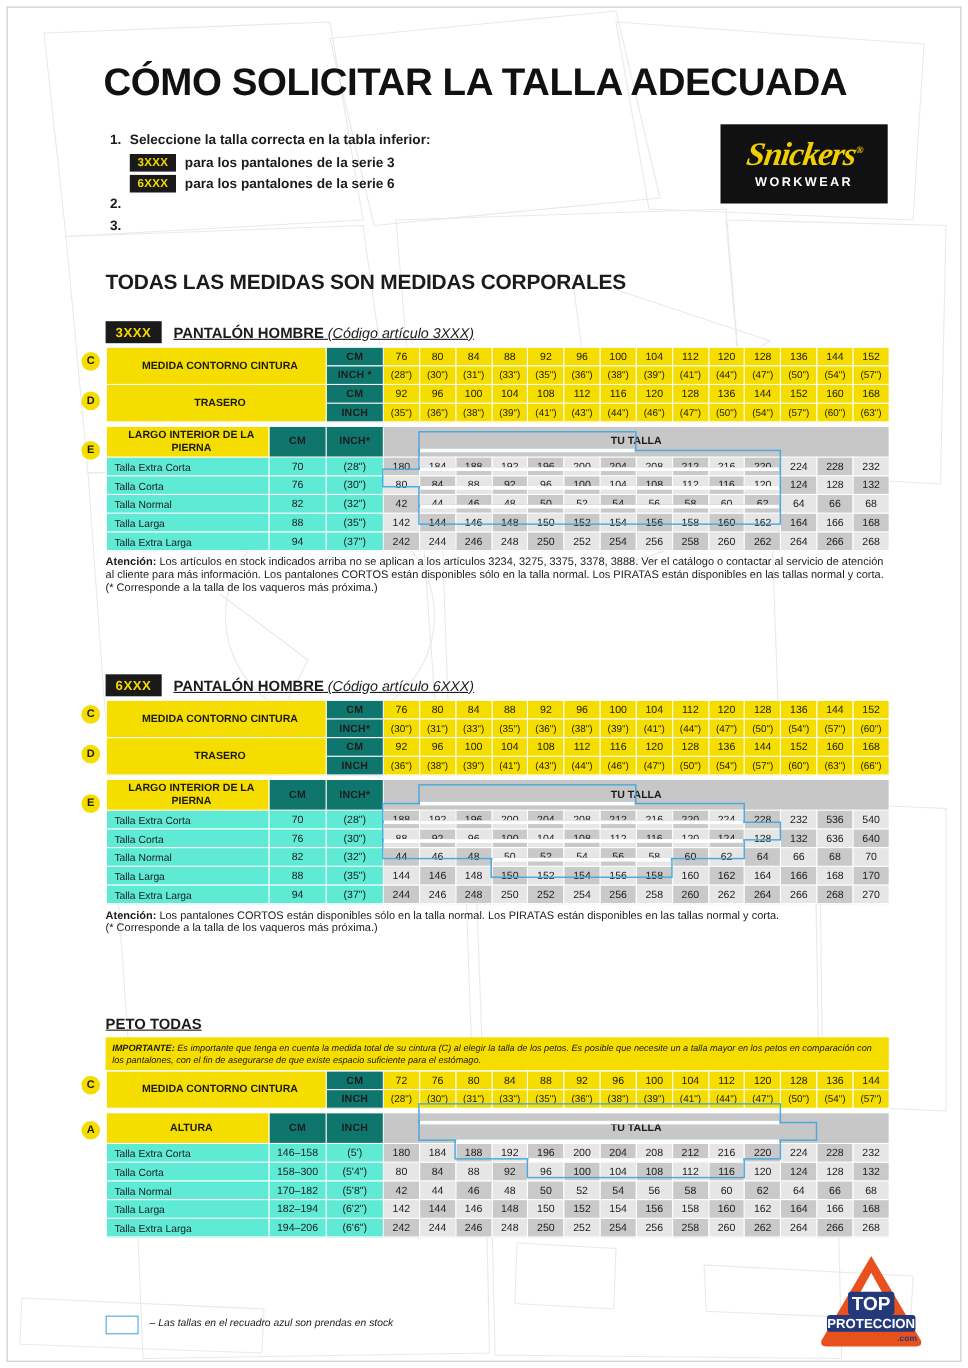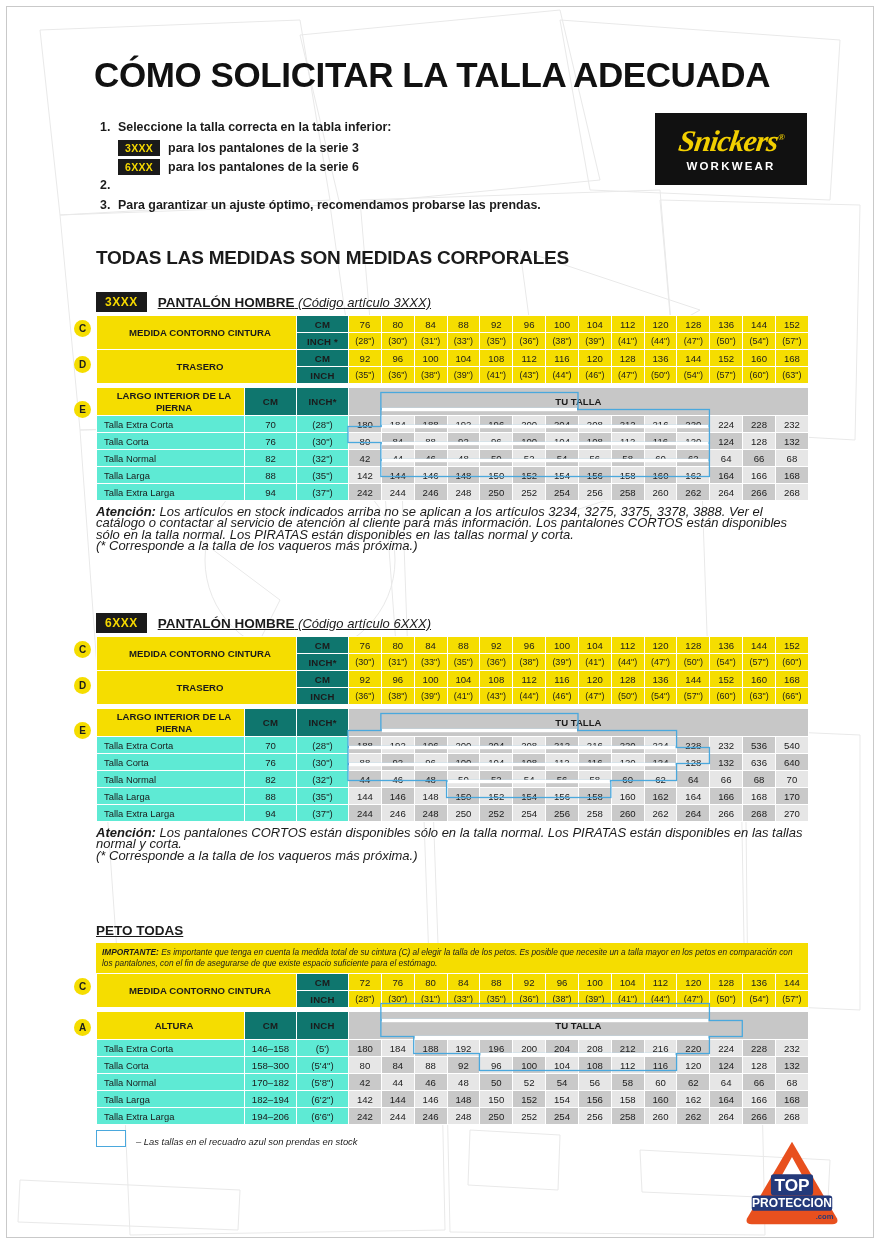--- a/index.html
+++ b/index.html
@@ -76,38 +76,38 @@
   .yval.small { font-size:9px; }
   .ghead { background:#c7c7c7; font-weight:bold; font-size:10.6px; }
   .ycell { background:#5eead4; font-size:9.4px; }
   .ycell.rowlab { text-align:left; padding-left:7px !important; font-weight:normal; font-size:9.4px; }
   .d0 { background:#c9c9c9; }
   .d1 { background:#e6e6e6; }
 
   
   .stock-ov { position:absolute; left:0; top:0; pointer-events:none; }
 
-  .note { font-size:13px; line-height:11.4px; color:#1b1b1b; margin-top:5px; width:712px;font-style:italic; }
+  .note { font-size:10px; line-height:11.4px; color:#1b1b1b; margin-top:5px; width:712px; }
   .note b { font-weight:bold; }
 
   .important {
     background:#f5dd00; font-size:8.3px; line-height:11.2px; font-style:italic;
     padding:4px 6px; width:712px;
   }
   .important b { font-weight:bold; font-style:italic; }
 
   .badge-col { position:absolute; width:18px; }
   .rbadge {
     position:absolute; left:0; width:17px; height:17px; border-radius:50%;
     background:#f5dd00; color:#1b1b1b; font-size:10px; font-weight:bold;
     display:flex; align-items:center; justify-content:center;
   }
 
   
-  .legend { position:absolute; left:96px; top:1130px; display:flex; align-items:flex-end; }
+  .legend { position:absolute; left:96px; top:1196px; display:flex; align-items:flex-start; }
   .legend-box { width:30px; height:17px; border:1.6px solid #4aa8dd; background:#fff; margin-right:10px; }
   .legend-txt { font-size:9.4px; font-style:italic; }
 
   
   .tp-logo { position:absolute; left:744px; top:1136px; width:96px; height:92px; }
 </style>
 </head>
 <body>
 
 <svg class="bg-art" width="880" height="1244" viewBox="0 0 880 1244">
@@ -154,21 +154,20 @@
     </div>
     <div class="sub-step">
       <span class="code-badge">6XXX</span>
       <span>para los pantalones de la serie 6</span>
     </div>
     <div class="step">
       <span class="step-num">2.</span>
     </div>
     <div class="step">
       <span class="step-num">3.</span>
-      <span>Para garantizar un ajuste óptimo, recomendamos probarse las prendas.</span>
     </div>
   </div>
 
   <div class="snickers-logo">
     <div class="sn-word"><span>Snickers</span><span class="sn-reg">®</span></div>
     <div class="sn-sub">WORKWEAR</div>
   </div>
 
   <h2 class="subtitle">TODAS LAS MEDIDAS SON MEDIDAS CORPORALES</h2>
 

